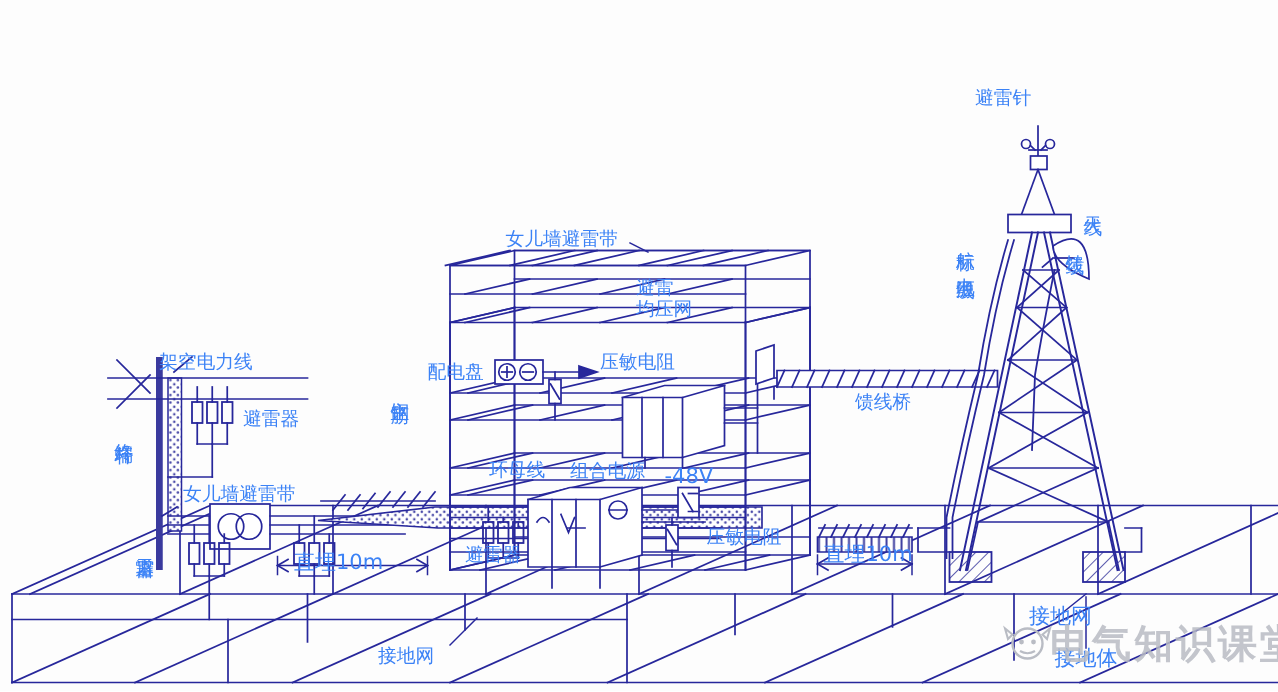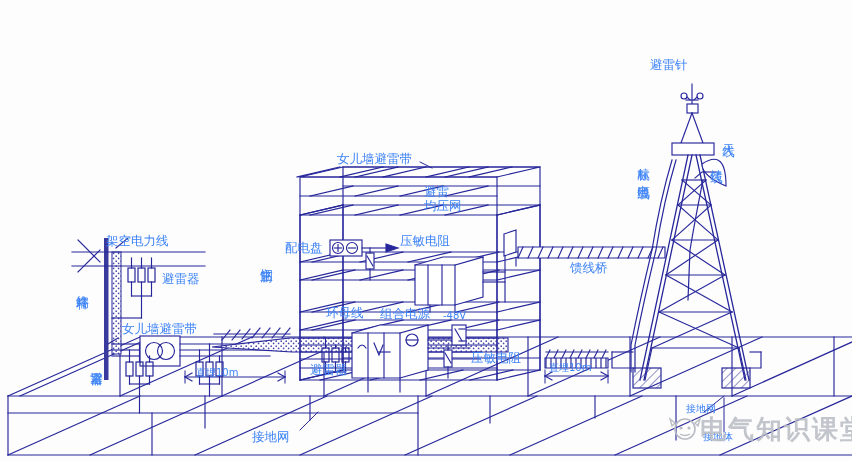--- a/index.html
+++ b/index.html
@@ -3,21 +3,21 @@
 <meta charset="utf-8">
 <style>
   html,body{margin:0;padding:0;background:#fff;}
   body{width:852px;height:461px;overflow:hidden;
        font-family:"DejaVu Sans","Liberation Sans",sans-serif;}
   #stage{position:relative;width:852px;height:461px;background:#fdfdfd;}
   #stage svg{position:absolute;left:0;top:0;}
   .lbl{position:absolute;color:#3b82f6;font-size:12.5px;line-height:1.08;
        white-space:nowrap;font-family:"DejaVu Sans","Liberation Sans",sans-serif;
        letter-spacing:0px;}
-  .lbl.sm{font-size:10px;}
+  .lbl.sm{font-size:14px;}
   .lbl.vert{writing-mode:vertical-rl;text-orientation:upright;white-space:normal;
             line-height:1.0;letter-spacing:1px;}
   .lbl.two{white-space:pre-line;text-align:left;line-height:1.15;}
   .wm{position:absolute;color:#b9bcc4;font-size:26px;font-weight:bold;
       letter-spacing:2px;opacity:.85;white-space:nowrap;
       font-family:"DejaVu Sans","Liberation Sans",sans-serif;}
   .wmlogo{position:absolute;width:34px;height:30px;}
 </style>
 </head>
 <body>

